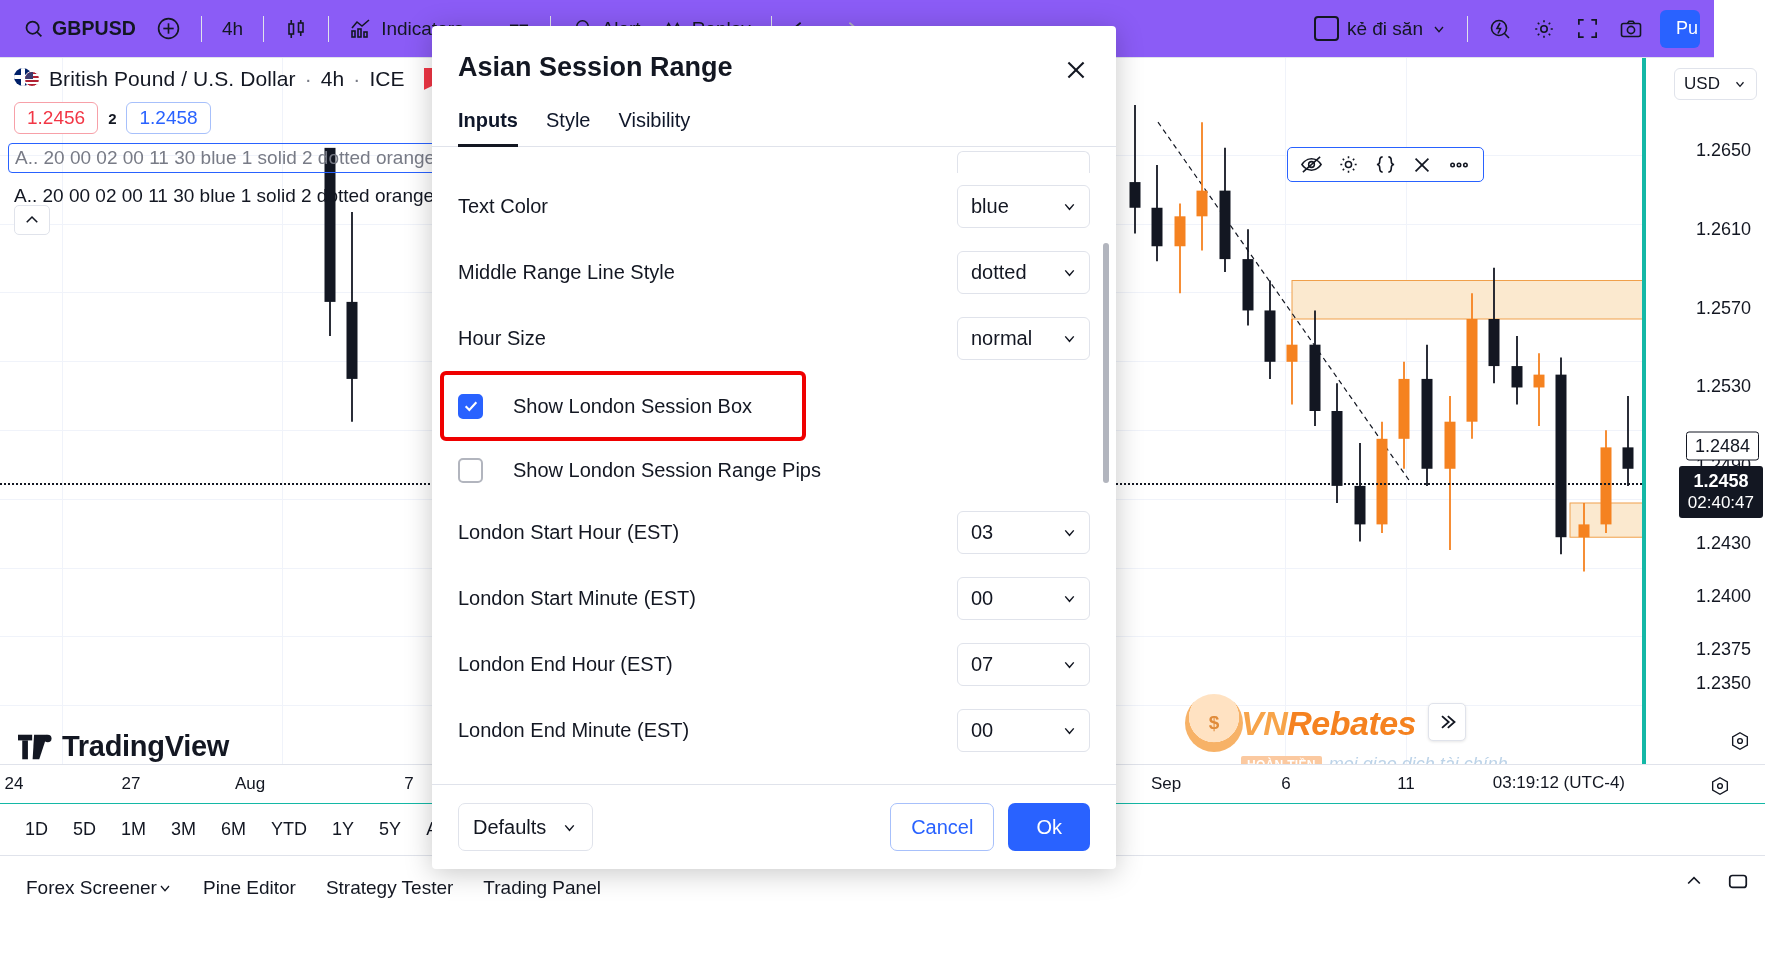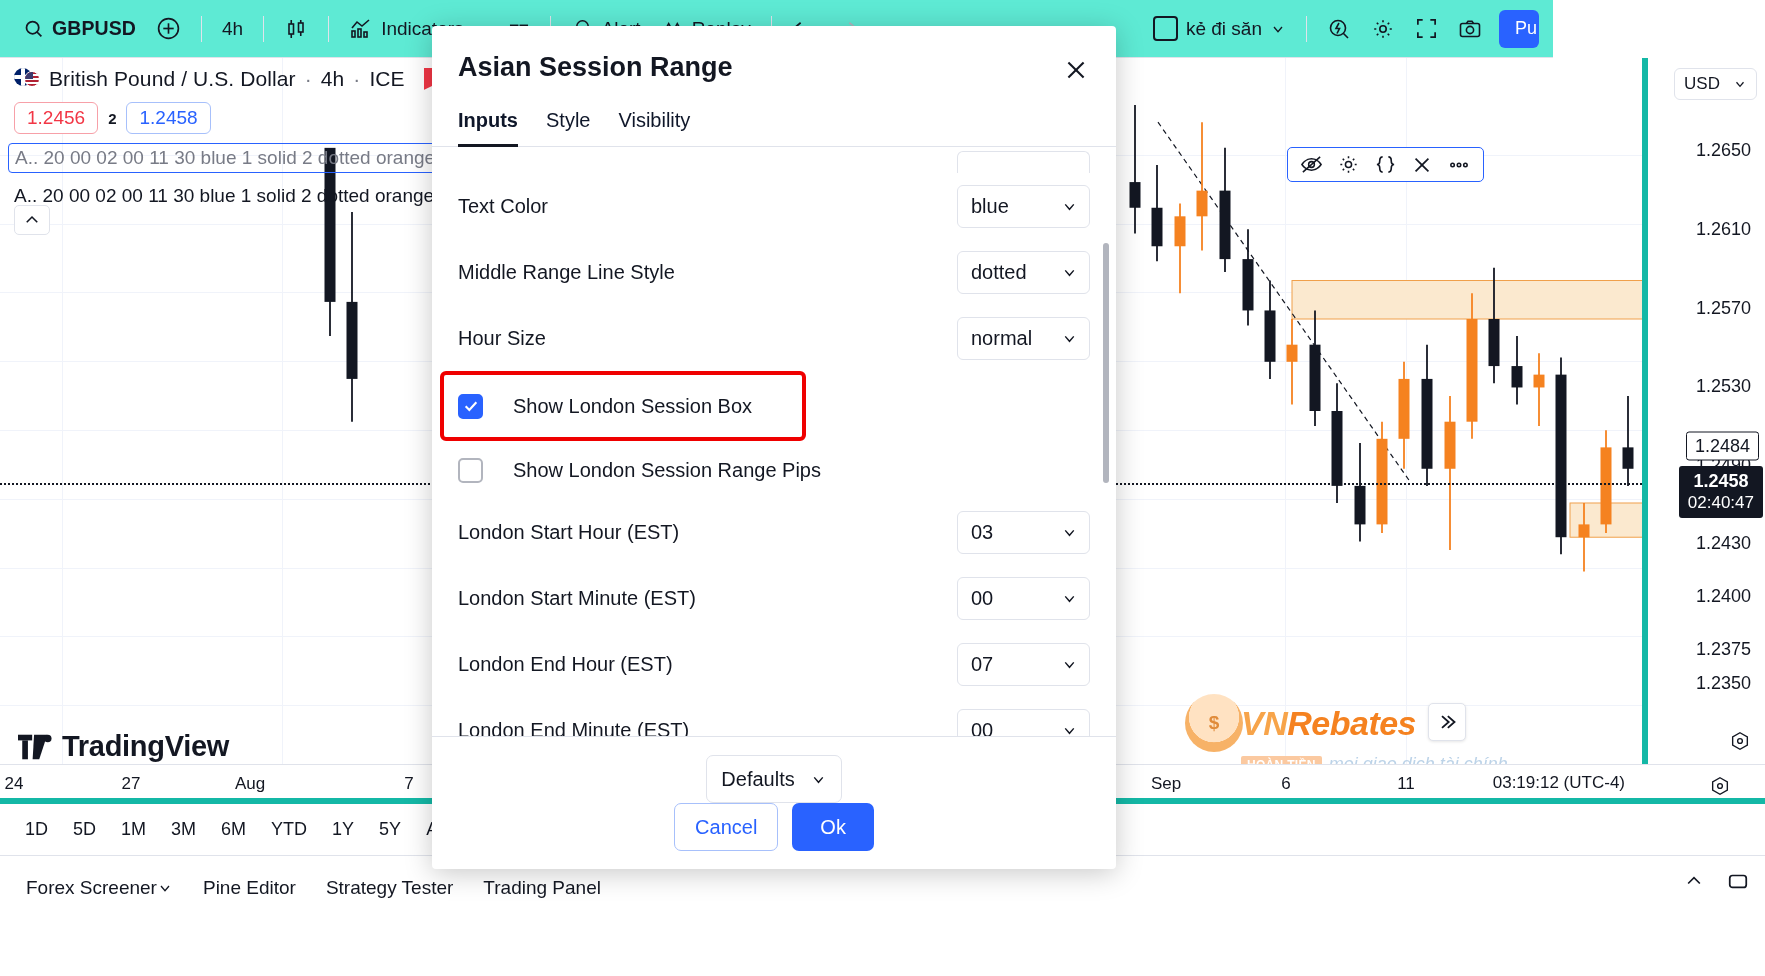--- a/index.html
+++ b/index.html
@@ -7,22 +7,22 @@
     width: 1765px; height: 976px;
     font-family: "Liberation Sans", sans-serif;
     background: #ffffff;
     overflow: hidden;
     -webkit-font-smoothing: antialiased;
   }
   #app { position: relative; width: 1765px; height: 976px; }
 
   
   .topbar {
-    position: absolute; top: 0; left: 0; width: 1553px; height: 58px;
-    background: #5eead4; border-bottom: 1px solid #e0e3eb;
+    position: absolute; top: 0; left: 0; width: 1714px; height: 58px;
+    background: #8b5cf6; border-bottom: 1px solid #e0e3eb;
     display: flex; align-items: center; padding: 0 14px; gap: 2px;
   }
   .tb-item {
     display: flex; align-items: center; gap: 8px;
     height: 38px; padding: 0 9px; border-radius: 6px;
     font-size: 19px; color: #131722; white-space: nowrap; cursor: pointer;
   }
   .tb-sep { width: 1px; height: 26px; background: #e0e3eb; margin: 0 9px; }
   .tb-sym { font-size: 19.5px; font-weight: 600; letter-spacing: .1px; }
   .tb-tf { font-size: 19px; font-weight: 500; }
@@ -107,21 +107,21 @@
   .collapse-btn {
     position: absolute; top: 147px; left: 14px;
     width: 36px; height: 30px; border: 1px solid #e0e3eb; border-radius: 5px;
     background: #fff; display: flex; align-items: center; justify-content: center;
     cursor: pointer; z-index: 6;
   }
 
   
   .price-scale {
     position: absolute; top: 58px; right: 0; width: 123px; height: 706px;
-    border-left: 6px solid #14b8a6; background: #fff; z-index: 5;
+    border-left: 4px solid #14b8a6; background: #fff; z-index: 5;
   }
   .ps-label {
     position: absolute; right: 14px; font-size: 18px; color: #131722;
     transform: translateY(-50%); white-space: nowrap;
   }
   .ps-cur-white {
     position: absolute; right: 6px; transform: translateY(-50%);
     border: 1px solid #131722; border-radius: 3px; background: #fff;
     font-size: 18px; color: #131722; padding: 3px 8px; white-space: nowrap;
   }
@@ -138,21 +138,21 @@
     padding: 5px 9px; font-size: 17px; color: #131722;
     display: flex; align-items: center; gap: 13px; cursor: pointer;
   }
   .ps-gear {
     position: absolute; bottom: 8px; right: 14px; cursor: pointer;
   }
 
   
   .time-scale {
     position: absolute; top: 764px; left: 0; width: 1765px; height: 40px;
-    border-top: 1px solid #e0e3eb; border-bottom: 6px solid #14b8a6; background: #fff; padding-left: 25px;
+    border-top: 1px solid #e0e3eb; border-bottom: 1px solid #14b8a6; background: #fff; padding-left: 25px;
   }
   .ts-label {
     position: absolute; top: 9px; font-size: 17px; color: #131722;
     transform: translateX(-50%); white-space: nowrap;
   }
   .ts-clock {
     position: absolute; top: 9px; right: 134px; font-size: 17px; color: #131722;
   }
 
   
@@ -267,21 +267,21 @@
     background: #2962ff; border-color: #2962ff;
     display: flex; align-items: center; justify-content: center;
   }
   .cb-label { font-size: 20px; color: #131722; }
   .hl-box {
     border: 4px solid #ef0000; border-radius: 6px;
     padding: 2px 14px; margin-left: -18px; width: 366px;
   }
   .modal-foot {
     border-top: 1px solid #e0e3eb; padding: 18px 26px;
-    display: flex; align-items: center; justify-content: space-between; flex-direction: column;
+    display: flex; align-items: center; justify-content: space-between;
   }
   .btn {
     font-family: inherit; font-size: 20px; cursor: pointer; border-radius: 7px;
   }
   .btn-defaults {
     border: 1px solid #e0e3eb; background: #fff; color: #131722;
     height: 48px; padding: 0 14px; display: flex; align-items: center; gap: 15px;
   }
   .foot-right { display: flex; gap: 14px; }
   .btn-cancel {

